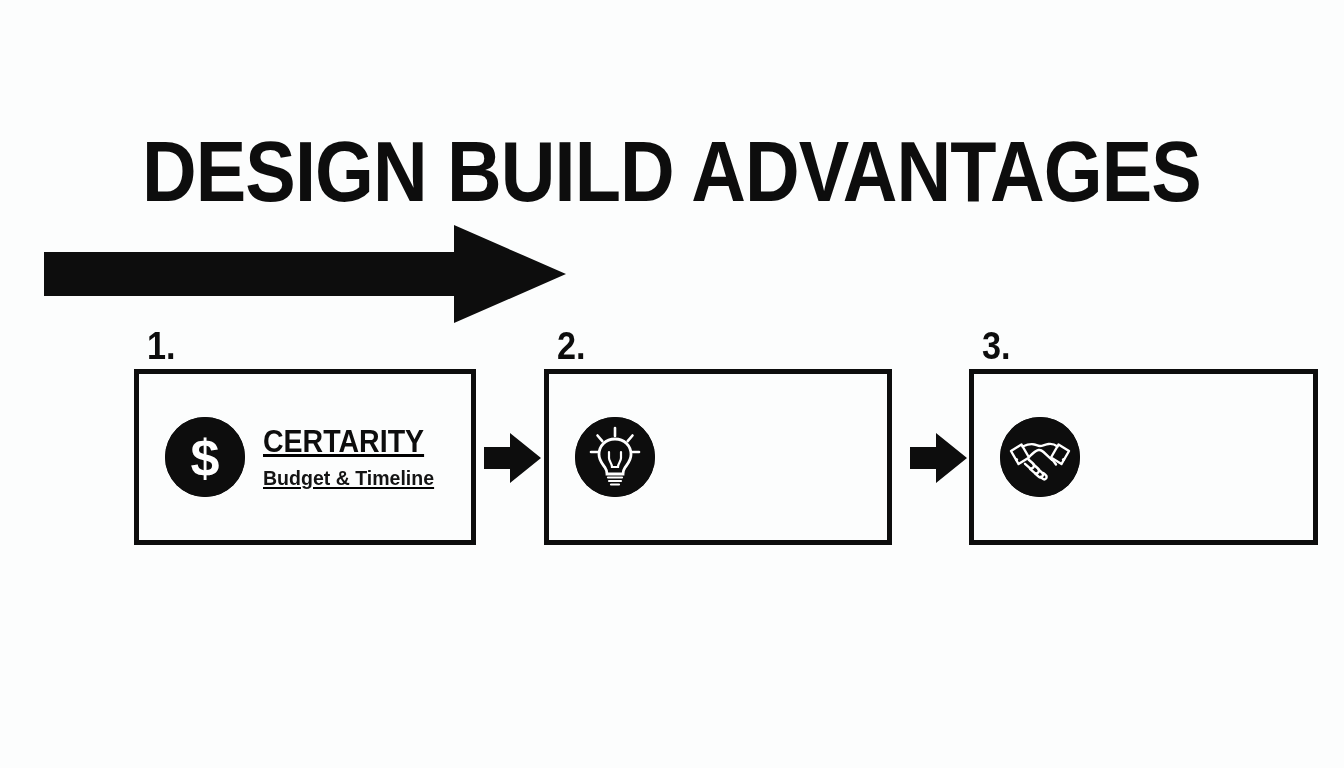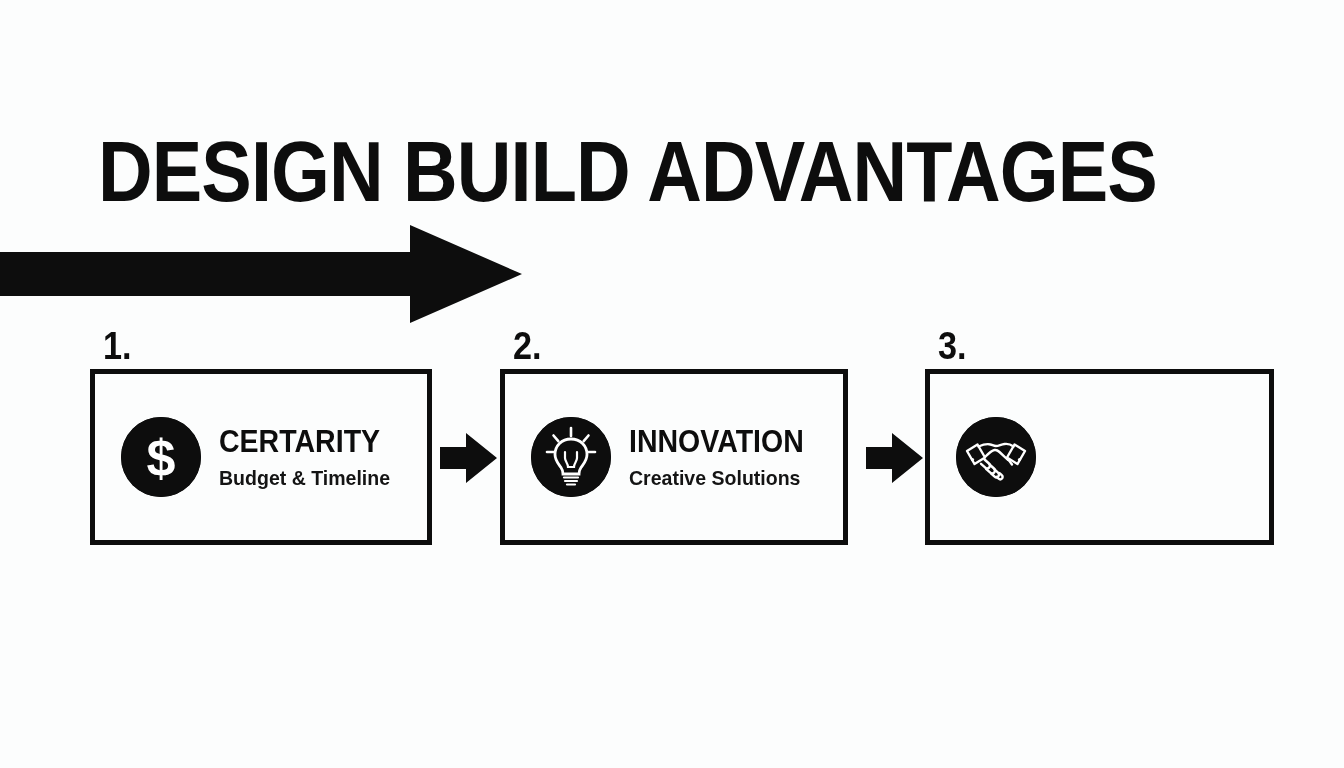--- a/index.html
+++ b/index.html
@@ -11,20 +11,21 @@
     height: 768px;
     background: #fcfdfd;
     font-family: "Liberation Sans", sans-serif;
     overflow: hidden;
     position: relative;
   }
   #canvas {
     position: relative;
     width: 1276px;
     height: 768px;
+    margin-left: 44px;
   }
 
   
   .title {
     position: absolute;
     left: 98px;
     top: 128px;
     font-family: "Liberation Sans", sans-serif;
     font-weight: 700;
     font-size: 86px;
@@ -85,20 +86,21 @@
     align-items: center;
     justify-content: center;
   }
   .icon-badge svg { display: block; }
 
   .step-text {
     margin-left: 18px;
     display: flex;
     flex-direction: column;
     justify-content: center;
+    text-decoration: underline;
   }
   .step-title {
     font-family: "Liberation Sans", sans-serif;
     font-weight: 700;
     font-size: 31px;
     line-height: 33px;
     letter-spacing: 0px;
     color: #0d0d0d;
     transform: scaleX(0.92);
     transform-origin: left center;
@@ -174,24 +176,20 @@
         </g>
         <path d="M40 22 C30.5 22 24 29 24 37.5 C24 43.5 27.5 47 30 50.5 C31.6 52.8 32 55 32 57 L48 57 C48 55 48.4 52.8 50 50.5 C52.5 47 56 43.5 56 37.5 C56 29 49.5 22 40 22 Z" fill="none" stroke="#ffffff" stroke-width="2.8"></path>
         <path d="M34 35 L34 41 C34 44.5 37 46 37 50 L43 50 C43 46 46 44.5 46 41 L46 35" fill="none" stroke="#ffffff" stroke-width="2.2" stroke-linecap="round"></path>
         <g stroke="#ffffff" stroke-width="2.2" stroke-linecap="round">
           <line x1="33" y1="60.5" x2="47" y2="60.5"></line>
           <line x1="34" y1="64" x2="46" y2="64"></line>
           <line x1="36" y1="67.5" x2="44" y2="67.5"></line>
         </g>
       </svg>
     </div>
-    <div class="step-text">
-      <div class="step-title">INNOVATION</div>
-      <div class="step-sub">Creative Solutions</div>
-    </div>
   </div>
 
   <div class="connector connector-2">
     <svg width="58" height="52" viewBox="0 0 58 52" xmlns="http://www.w3.org/2000/svg">
       <path d="M0 15 L26 15 L26 1 L57 26 L26 51 L26 37 L0 37 Z" fill="#0d0d0d"></path>
     </svg>
   </div>
 
   <div class="step step-3">
     <div class="step-number">3.</div>

